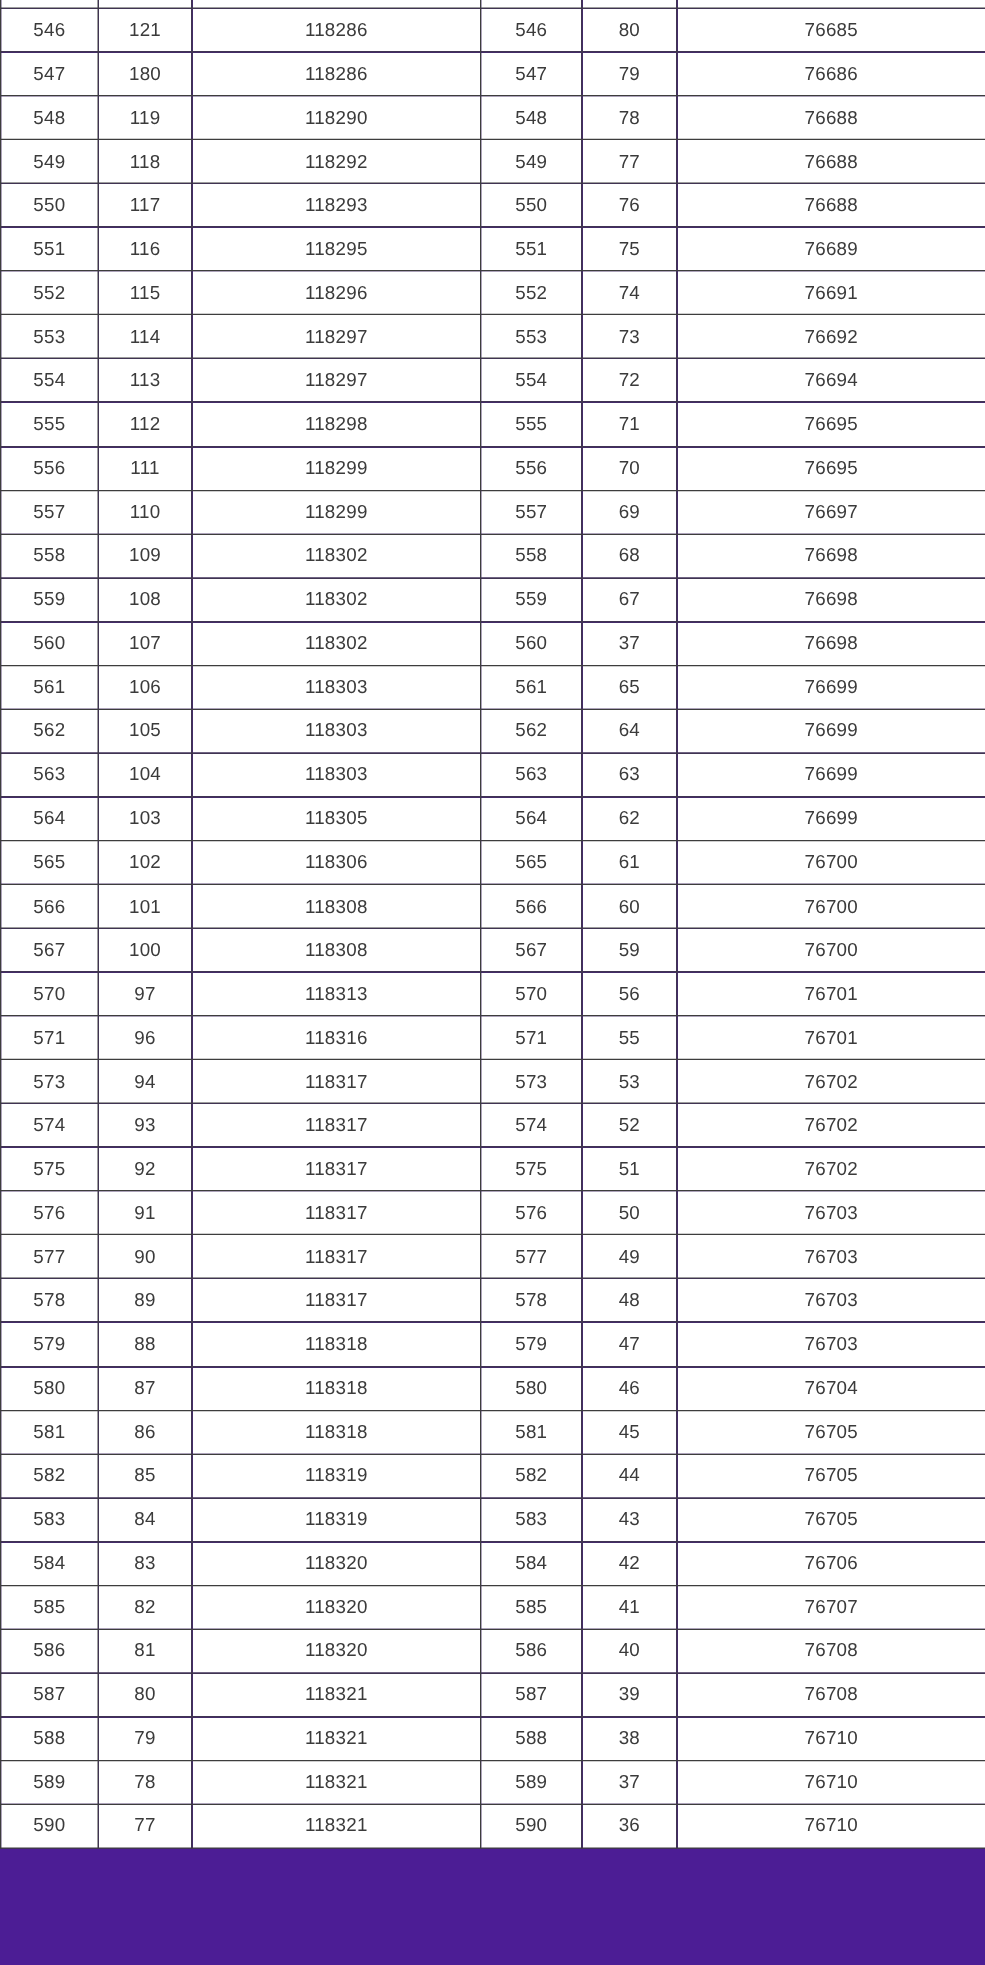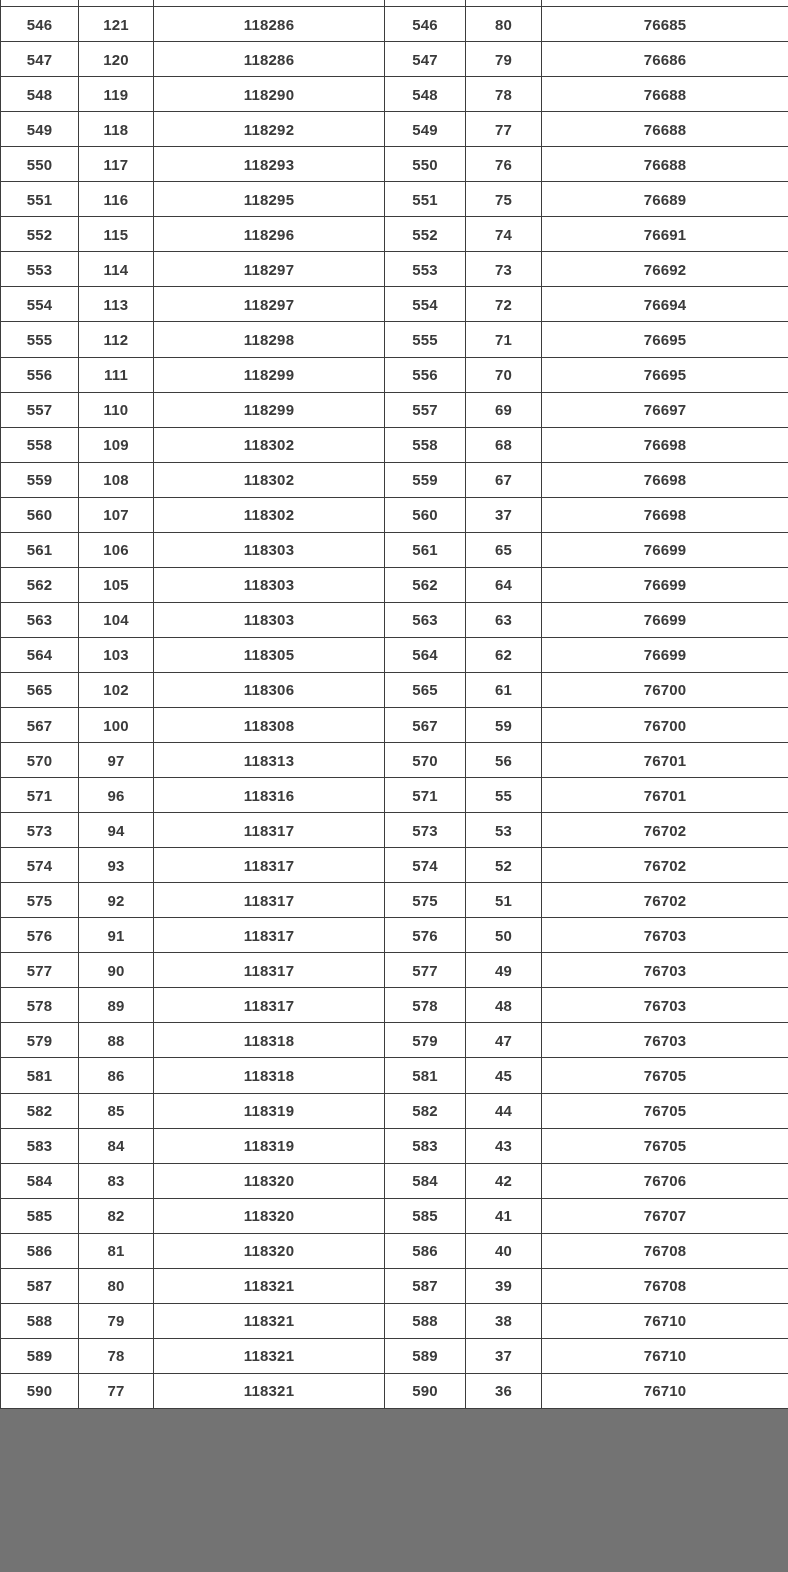--- a/index.html
+++ b/index.html
@@ -5,22 +5,21 @@
   html, body {
     margin: 0;
     padding: 0;
     background: #ffffff;
   }
   .viewport {
     position: relative;
     width: 788px;
     height: 1572px;
     overflow: hidden;
-    background: #737373;
-    font-weight: bold;
+    background: #4c1d95;
   }
   table.data-table {
     position: absolute;
     top: -29px;
     left: 0;
     width: 788px;
     border-collapse: collapse;
     table-layout: fixed;
   }
   table.data-table td {
@@ -69,21 +68,21 @@
         <tr>
           <td>546</td>
           <td>121</td>
           <td>118286</td>
           <td>546</td>
           <td>80</td>
           <td>76685</td>
         </tr>
         <tr>
           <td>547</td>
-          <td>120</td>
+          <td>180</td>
           <td>118286</td>
           <td>547</td>
           <td>79</td>
           <td>76686</td>
         </tr>
         <tr>
           <td>548</td>
           <td>119</td>
           <td>118290</td>
           <td>548</td>
@@ -220,20 +219,28 @@
         </tr>
         <tr>
           <td>565</td>
           <td>102</td>
           <td>118306</td>
           <td>565</td>
           <td>61</td>
           <td>76700</td>
         </tr>
         <tr>
+          <td>566</td>
+          <td>101</td>
+          <td>118308</td>
+          <td>566</td>
+          <td>60</td>
+          <td>76700</td>
+        </tr>
+        <tr>
           <td>567</td>
           <td>100</td>
           <td>118308</td>
           <td>567</td>
           <td>59</td>
           <td>76700</td>
         </tr>
         <tr>
           <td>570</td>
           <td>97</td>
@@ -300,20 +307,28 @@
         </tr>
         <tr>
           <td>579</td>
           <td>88</td>
           <td>118318</td>
           <td>579</td>
           <td>47</td>
           <td>76703</td>
         </tr>
         <tr>
+          <td>580</td>
+          <td>87</td>
+          <td>118318</td>
+          <td>580</td>
+          <td>46</td>
+          <td>76704</td>
+        </tr>
+        <tr>
           <td>581</td>
           <td>86</td>
           <td>118318</td>
           <td>581</td>
           <td>45</td>
           <td>76705</td>
         </tr>
         <tr>
           <td>582</td>
           <td>85</td>

